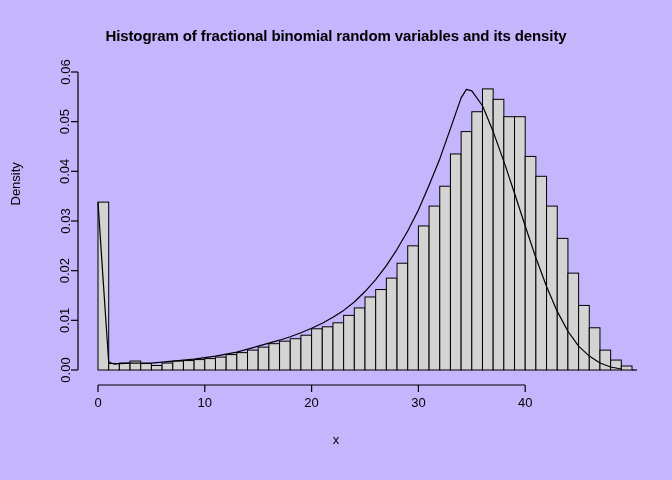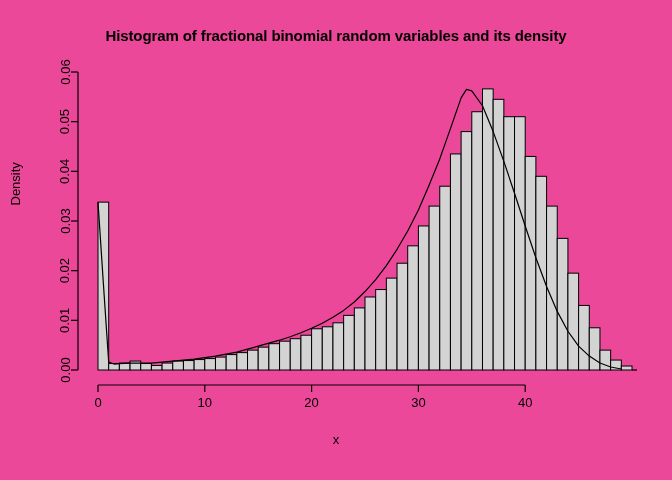--- a/index.html
+++ b/index.html
@@ -11,21 +11,21 @@
     width: 672px;
     height: 480px;
     font-family: "Liberation Sans", sans-serif;
     color: #000000;
     overflow: hidden;
   }
   #plot-root {
     position: relative;
     width: 672px;
     height: 480px;
-    background: #ec4899;
+    background: #c4b5fd;
   }
   #plot-title {
     position: absolute;
     left: 0;
     top: 27px;
     width: 672px;
     text-align: center;
     font-size: 15px;
     font-weight: bold;
     font-family: "Liberation Sans", sans-serif;

